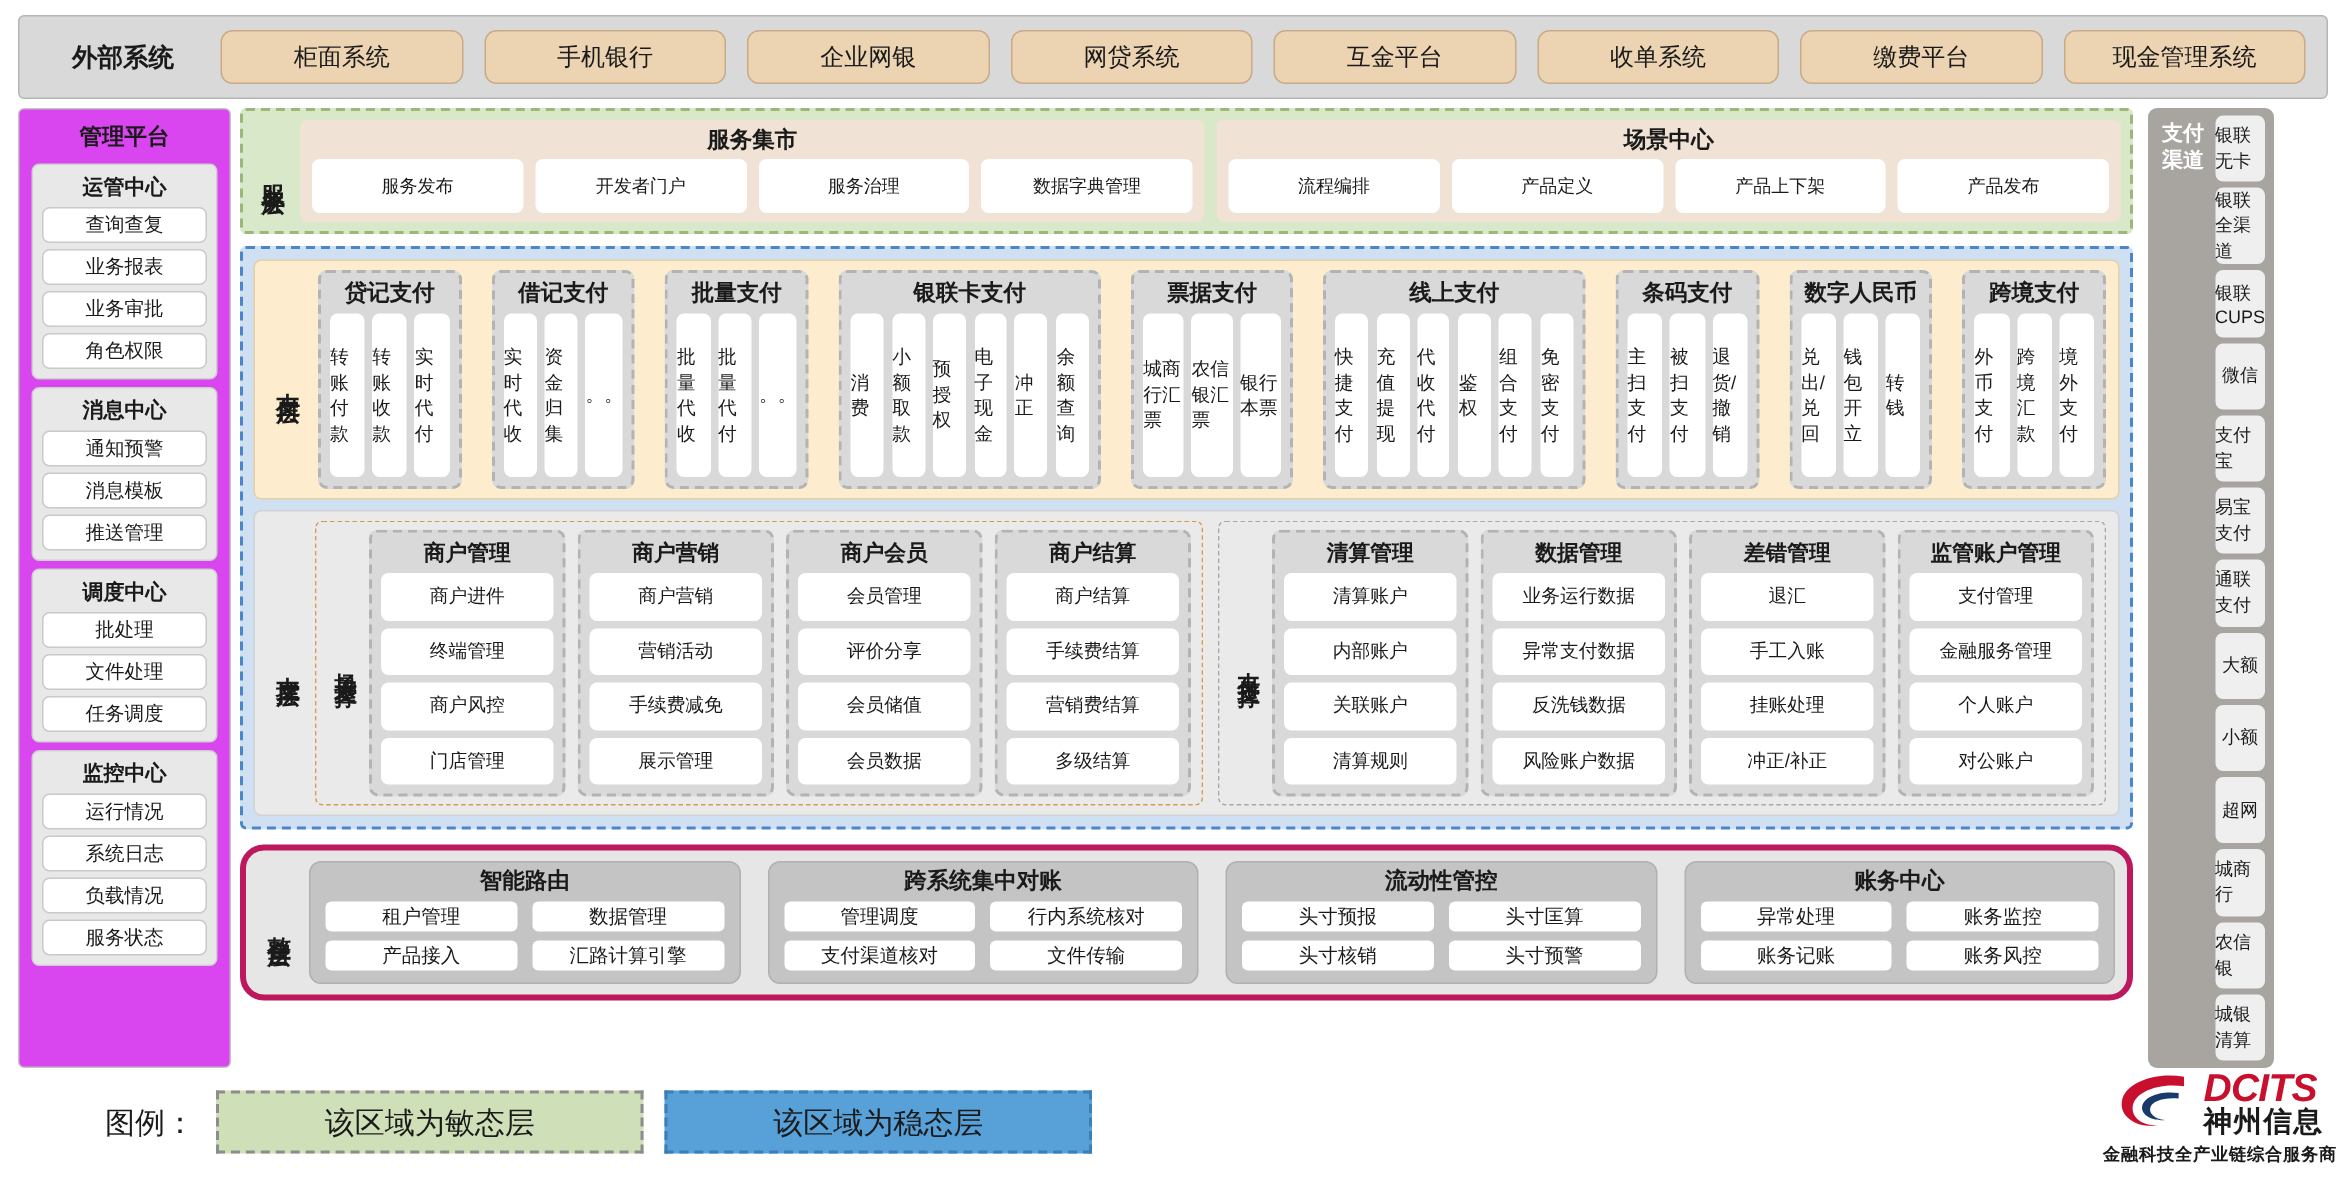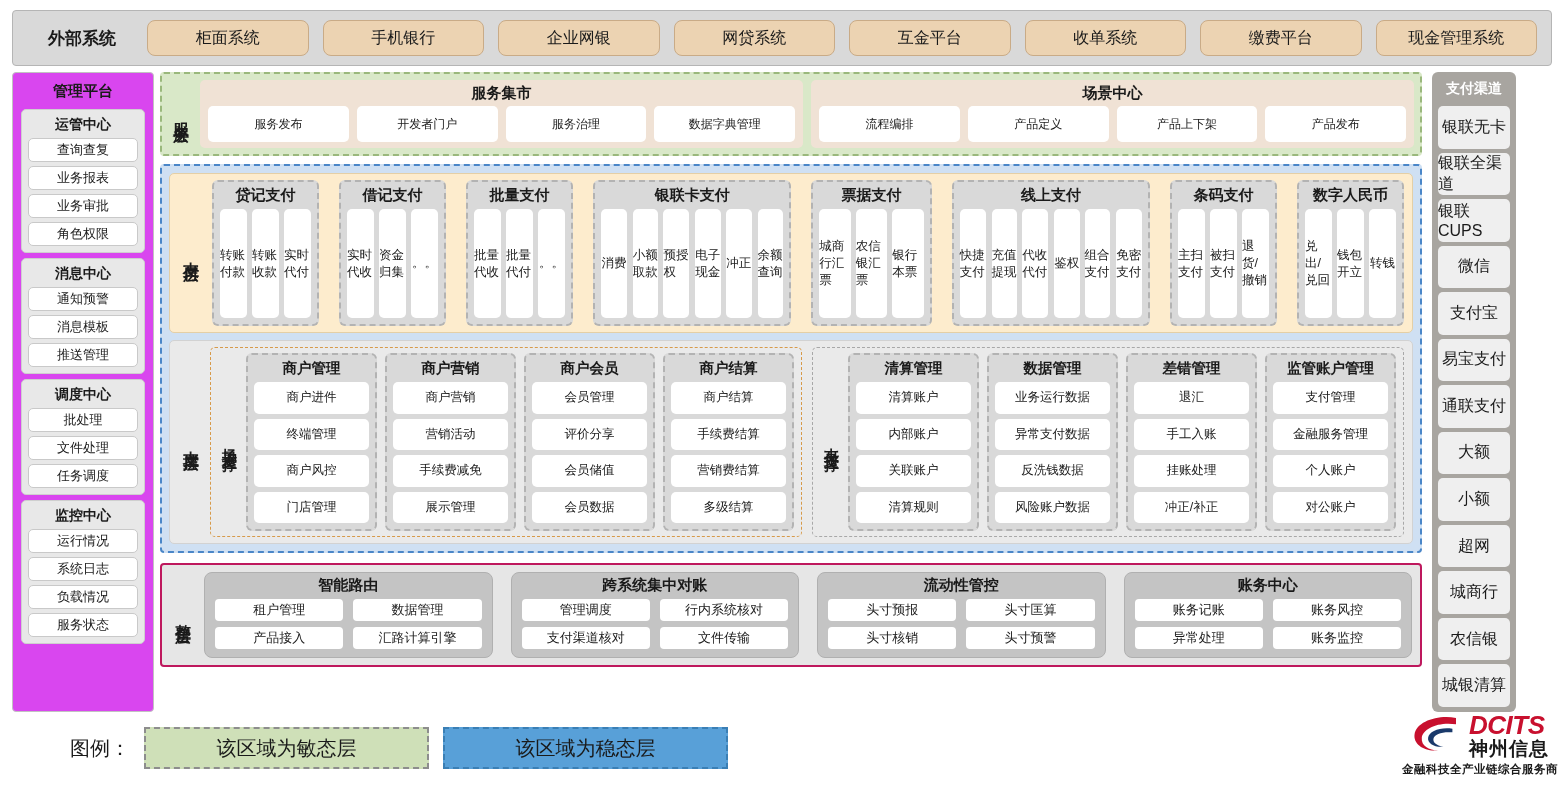--- a/index.html
+++ b/index.html
@@ -117,48 +117,48 @@
   }
   .sup-group-title { font-weight: bold; font-size: 14.5px; text-align: center; padding: 2px 0 4px; }
   .sup-items { display: flex; flex-direction: column; gap: 5px; flex: 1; justify-content: space-between; }
   .sup-chip {
     flex: 1; background: #fff; border-radius: 5px; display: flex;
     align-items: center; justify-content: center; font-size: 12.5px;
   }
 
   
   .int-layer {
-    margin-top: 10px; background: #e6e6e6; border: 2px solid #be185d; border-radius: 4px;
+    margin-top: 10px; background: #e6e6e6; border: 4px solid #be185d; border-radius: 16px;
     padding: 7px 8px; display: flex; align-items: stretch; gap: 8px; height: 104px;
   }
   .int-groups { display: flex; flex: 1; gap: 18px; }
   .int-group {
     flex: 1; background: #c4c4c4; border: 1px solid #b0b0b0; border-radius: 8px;
     padding: 2px 10px 8px; display: flex; flex-direction: column;
   }
   .int-group-title { font-weight: bold; font-size: 15px; text-align: center; padding: 1px 0 4px; }
   .int-rows { display: flex; flex-direction: column; gap: 6px; flex: 1; }
   .int-row { display: flex; gap: 10px; flex: 1; }
   .int-chip {
     flex: 1; background: #fff; border-radius: 4px; display: flex;
     align-items: center; justify-content: center; font-size: 13px;
   }
 
   
   .channels {
     position: absolute; left: 1432px; top: 72px; width: 84px; height: 640px;
     background: #a8a5a0; border-radius: 6px; padding: 5px 6px;
-    display: flex; flex-direction: column; gap: 4px;
+    display: flex; gap: 4px;
   }
   .ch-title {
     font-weight: bold; font-size: 14px; color: #fff; text-align: center; padding: 3px 0 4px;
   }
   .ch-item {
     flex: 1; background: #efefef; border-radius: 5px; display: flex;
-    align-items: center; justify-content: center; font-size: 16px;
+    align-items: center; justify-content: center; font-size: 12px;
   }
 
   
   .legend { position: absolute; left: 70px; top: 727px; display: flex; align-items: center; gap: 14px; }
   .legend-label { font-size: 20px; }
   .legend-chip {
     width: 285px; height: 42px; display: flex; align-items: center; justify-content: center;
     font-size: 20px;
   }
   .legend-chip.agile { background: #cfe0b8; border: 2px dashed #8d8d8d; }
@@ -366,20 +366,34 @@
                   <div class="pay-chip">兑出/兑回</div>
                 </div>
                 <div class="pay-row">
                   <div class="pay-chip">钱包开立</div>
                 </div>
                 <div class="pay-row">
                   <div class="pay-chip">转钱</div>
                 </div>
               </div>
             </div>
+            <div class="pay-group" style="flex: 1 1 0%;">
+              <div class="pay-group-title">跨境支付</div>
+              <div class="pay-cells">
+                <div class="pay-row">
+                  <div class="pay-chip">外币支付</div>
+                </div>
+                <div class="pay-row">
+                  <div class="pay-chip">跨境汇款</div>
+                </div>
+                <div class="pay-row">
+                  <div class="pay-chip">境外支付</div>
+                </div>
+              </div>
+            </div>
           </div>
       </div>
 
       <div class="sup-layer">
         <div class="layer-tag">支撑层</div>
         <div class="sup-halves">
           <div class="sup-box scene">
             <div class="sub-tag">场景支撑</div>
             <div class="sup-cols" id="scene-groups">
                 <div class="sup-group">
@@ -505,26 +519,26 @@
               <div class="int-row">
                 <div class="int-chip">头寸核销</div>
                 <div class="int-chip">头寸预警</div>
               </div>
             </div>
           </div>
           <div class="int-group">
             <div class="int-group-title">账务中心</div>
             <div class="int-rows">
               <div class="int-row">
+                <div class="int-chip">异常处理</div>
+                <div class="int-chip">账务监控</div>
+              </div>
+              <div class="int-row">
                 <div class="int-chip">账务记账</div>
                 <div class="int-chip">账务风控</div>
-              </div>
-              <div class="int-row">
-                <div class="int-chip">异常处理</div>
-                <div class="int-chip">账务监控</div>
               </div>
             </div>
           </div>
         </div>
     </div>
 
   </div>
 
   <div class="channels">
     <div class="ch-title">支付渠道</div>

